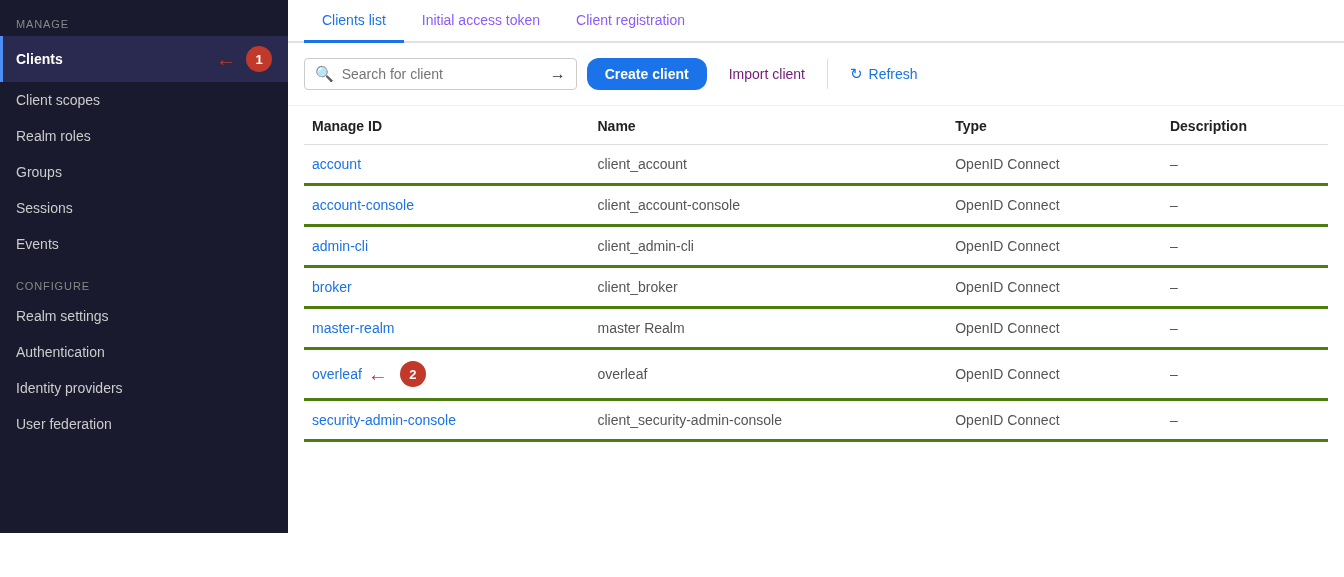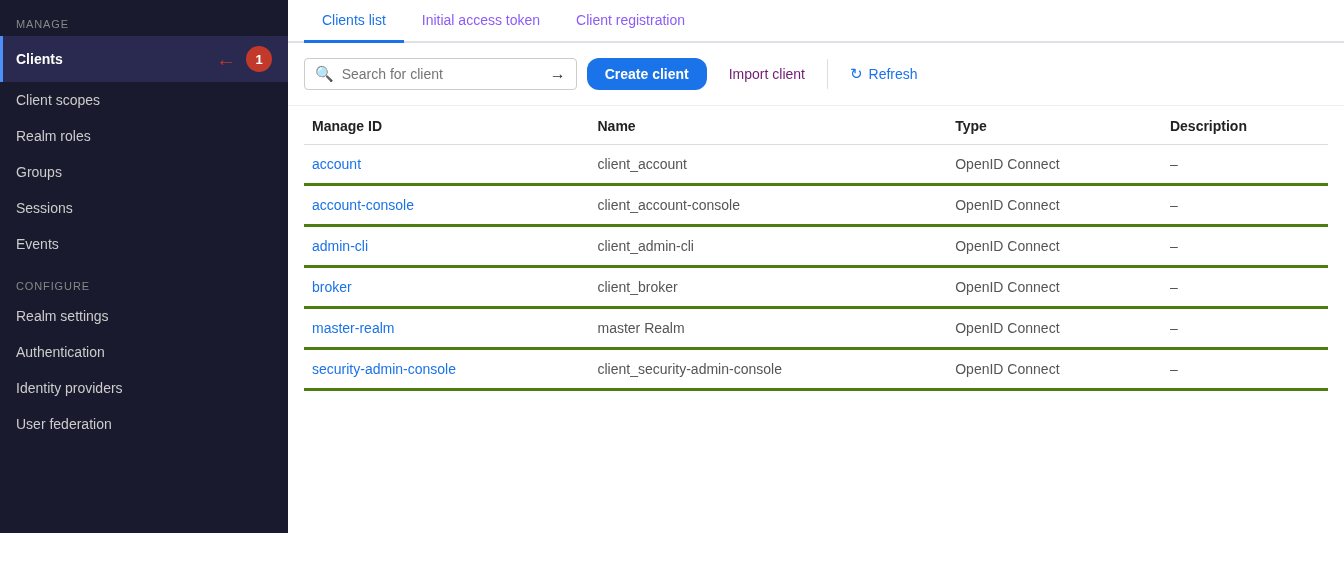--- a/index.html
+++ b/index.html
@@ -300,20 +300,32 @@
             <td>OpenID Connect</td>
             <td>–</td>
           </tr>
           <tr>
             <td><a class="link-cell">master-realm</a></td>
             <td>master Realm</td>
             <td>OpenID Connect</td>
             <td>–</td>
           </tr>
           <tr>
+            <td>
+              <span style="display: flex; align-items: center; gap: 6px;">
+                <a class="link-cell">overleaf</a>
+                <span class="arrow-red">←</span>
+                <span class="badge-num">2</span>
+              </span>
+            </td>
+            <td>overleaf</td>
+            <td>OpenID Connect</td>
+            <td>–</td>
+          </tr>
+          <tr>
             <td><a class="link-cell">security-admin-console</a></td>
             <td>client_security-admin-console</td>
             <td>OpenID Connect</td>
             <td>–</td>
           </tr>
         </tbody>
     </table>
   </div>
 </main>
 

